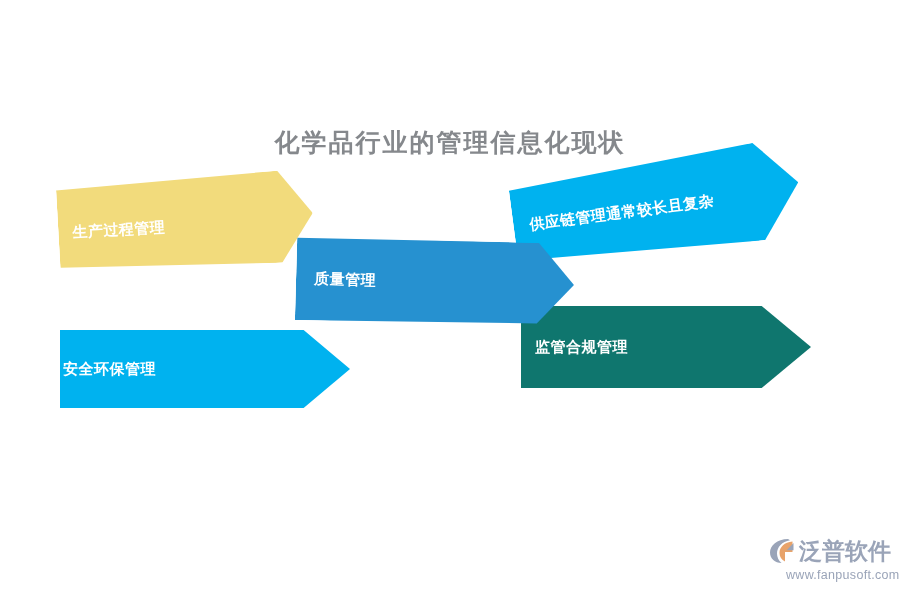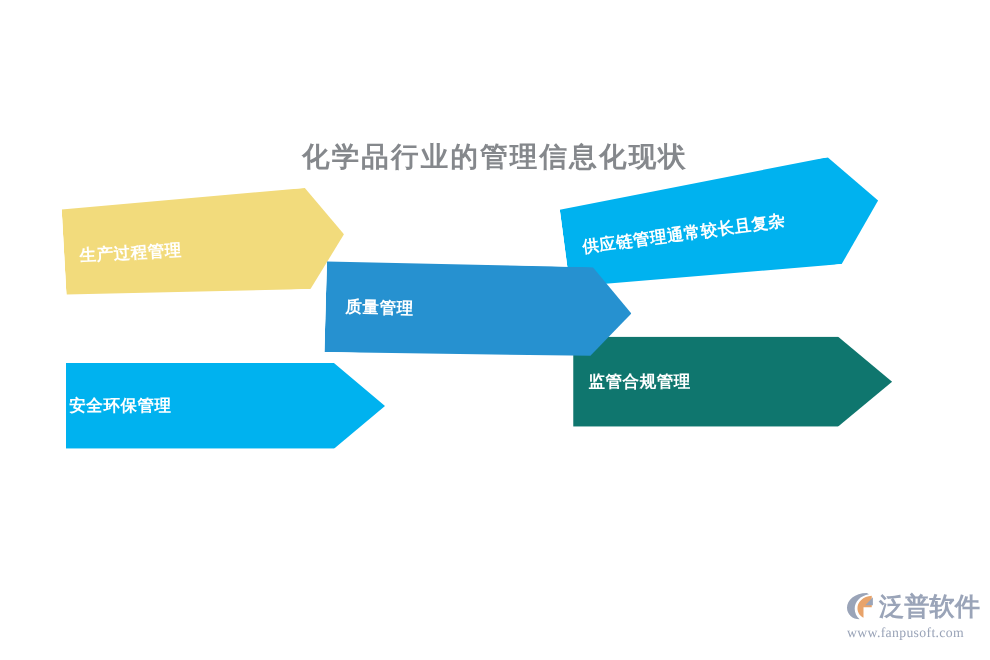--- a/index.html
+++ b/index.html
@@ -142,26 +142,26 @@
   .logo-text {
     font-size: 23px;
     font-weight: bold;
     color: #9aa4b8;
     letter-spacing: 0px;
     line-height: 30px;
     margin-left: 1px;
     white-space: nowrap;
   }
   .logo-url {
-    font-family: Liberation Serif, serif;
+    font-family: Liberation Sans, sans-serif;
     font-size: 12.5px;
     color: #9aa4b8;
     letter-spacing: 0.3px;
     margin-top: 1px;
-    margin-left: 2px;
+    margin-left: 18px;
     white-space: nowrap;
   }
 </style>
 </head>
 <body>
 
 <div class="canvas">
 
   <div class="title">化学品行业的管理信息化现状</div>
 

